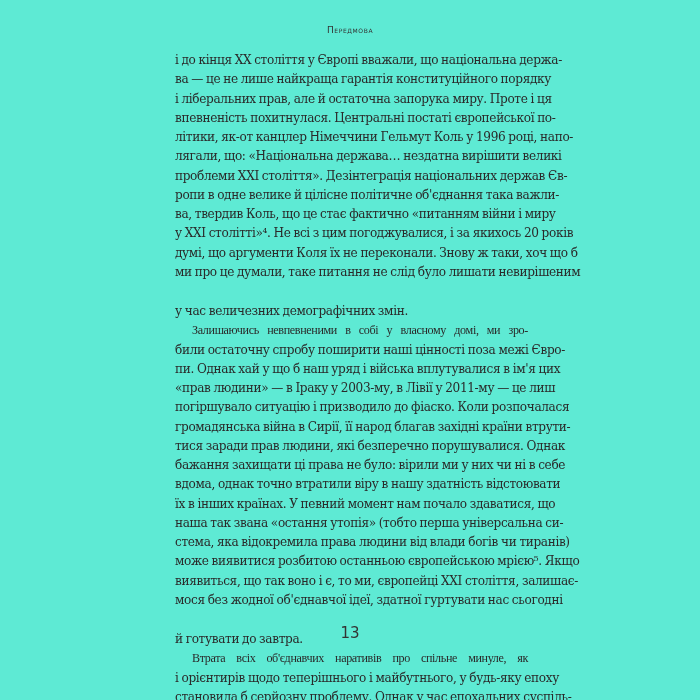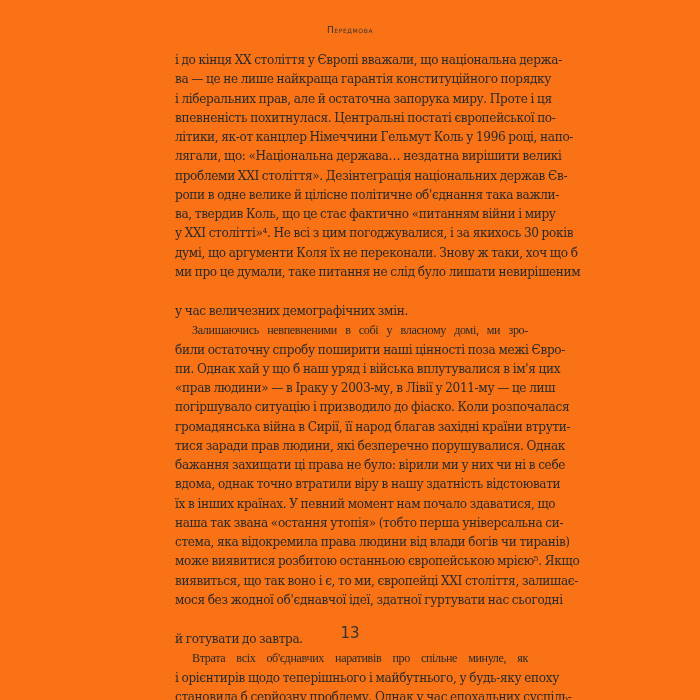--- a/index.html
+++ b/index.html
@@ -1,17 +1,17 @@
 <!DOCTYPE html>
 <html><head>
 <meta charset="utf-8">
 <style>
   html, body { margin: 0; padding: 0; background: #ffffff; }
   body { width: 700px; height: 700px; position: relative; overflow: hidden; }
-  .page { position: absolute; left: 0; top: 0; width: 700px; height: 700px; background: #f97316; }
+  .page { position: absolute; left: 0; top: 0; width: 700px; height: 700px; background: #5eead4; }
   .running-head {
     position: absolute; top: 25px; left: 0; width: 700px; text-align: center;
     font-family: "DejaVu Sans", sans-serif; font-size: 9px; letter-spacing: 0.6px;
     color: #333333; font-variant: small-caps;
   }
   .body-text {
     position: absolute; left: 175px; top: 51px; width: 353px;
     font-family: "DejaVu Serif", serif; font-size: 12.1px; color: #2a2a2a;
   }
   .line {
@@ -34,21 +34,21 @@
   <div class="body-text" id="body-text">
       <span class="line">і до кінця XX століття у Європі вважали, що національна держа-</span>
       <span class="line">ва — це не лише найкраща гарантія конституційного порядку</span>
       <span class="line">і ліберальних прав, але й остаточна запорука миру. Проте і ця</span>
       <span class="line">впевненість похитнулася. Центральні постаті європейської по-</span>
       <span class="line">літики, як-от канцлер Німеччини Гельмут Коль у 1996 році, напо-</span>
       <span class="line">лягали, що: «Національна держава… нездатна вирішити великі</span>
       <span class="line">проблеми XXI століття». Дезінтеграція національних держав Єв-</span>
       <span class="line">ропи в одне велике й цілісне політичне об'єднання така важли-</span>
       <span class="line">ва, твердив Коль, що це стає фактично «питанням війни і миру</span>
-      <span class="line">у XXI столітті»⁴. Не всі з цим погоджувалися, і за якихось 30 років</span>
+      <span class="line">у XXI столітті»⁴. Не всі з цим погоджувалися, і за якихось 20 років</span>
       <span class="line">думі, що аргументи Коля їх не переконали. Знову ж таки, хоч що б</span>
       <span class="line">ми про це думали, таке питання не слід було лишати невирішеним</span>
       <span class="line last">у час величезних демографічних змін.</span>
       <span class="line indent">Залишаючись невпевненими в собі у власному домі, ми зро-</span>
       <span class="line">били остаточну спробу поширити наші цінності поза межі Євро-</span>
       <span class="line">пи. Однак хай у що б наш уряд і війська вплутувалися в ім'я цих</span>
       <span class="line">«прав людини» — в Іраку у 2003-му, в Лівії у 2011-му — це лиш</span>
       <span class="line">погіршувало ситуацію і призводило до фіаско. Коли розпочалася</span>
       <span class="line">громадянська війна в Сирії, її народ благав західні країни втрути-</span>
       <span class="line">тися заради прав людини, які безперечно порушувалися. Однак</span>

